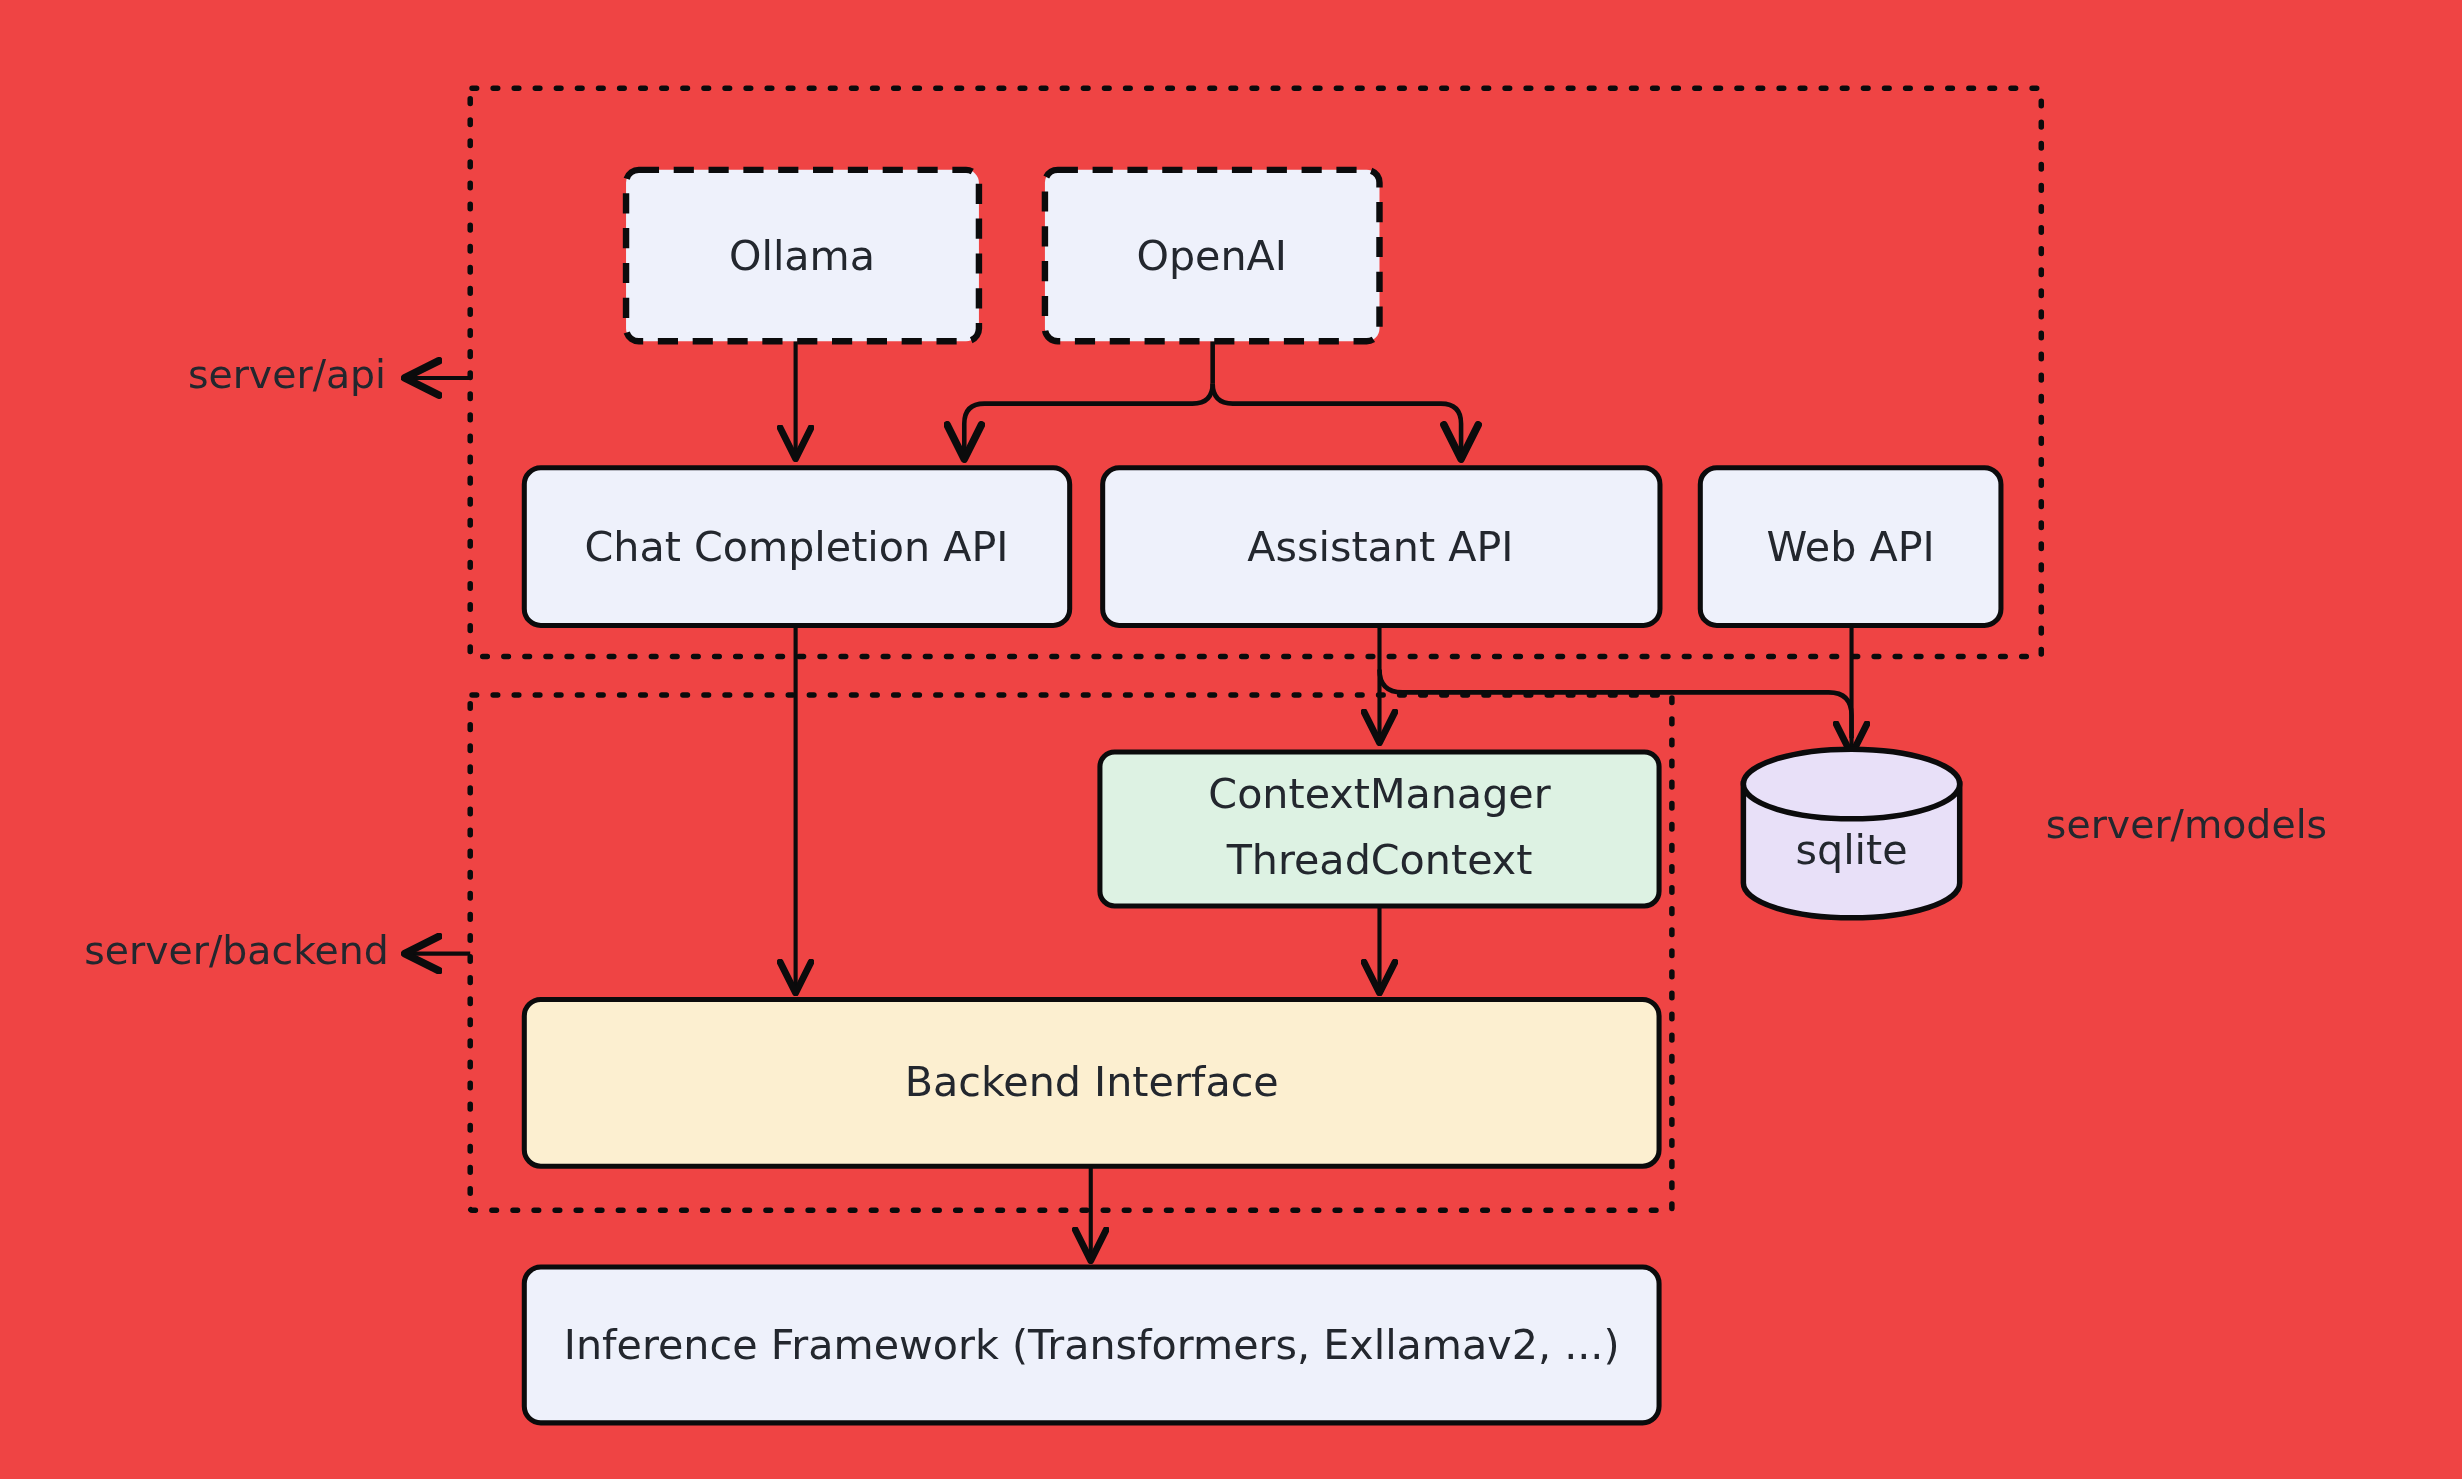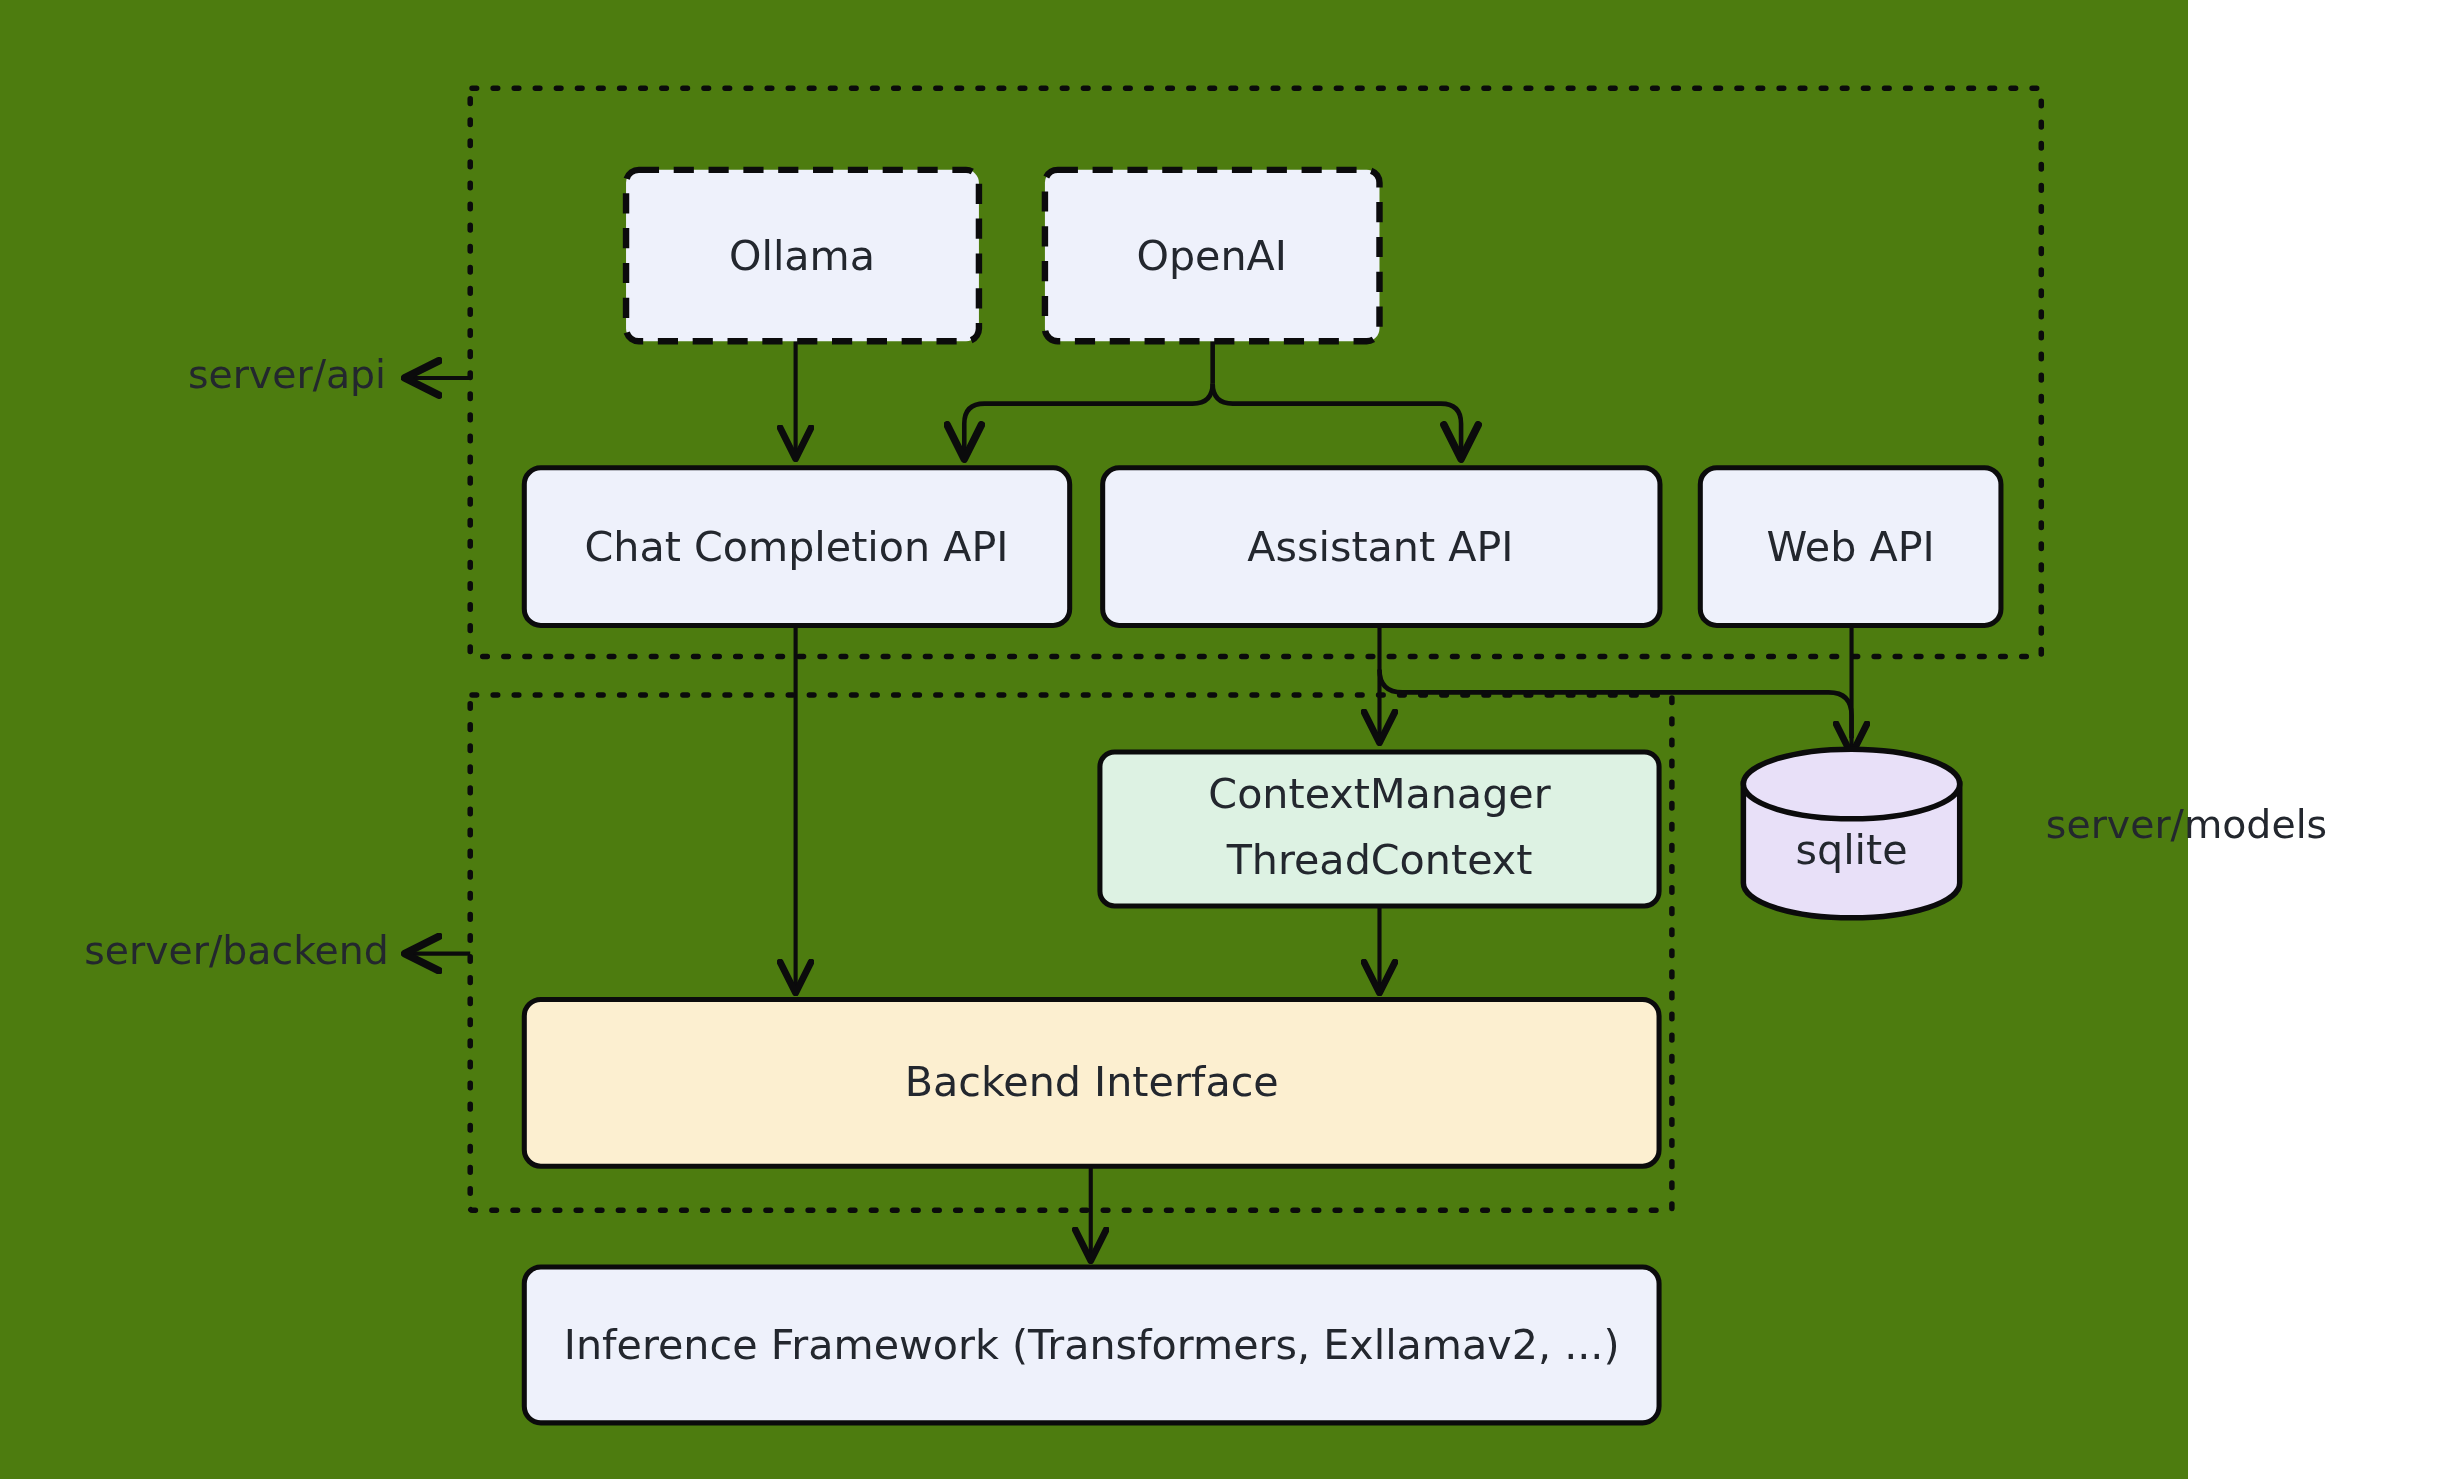--- a/index.html
+++ b/index.html
@@ -8,23 +8,23 @@
     background: #ffffff;
   }
   body {
     width: 2462px;
     height: 1480px;
     font-family: "DejaVu Sans", sans-serif;
     overflow: hidden;
   }
   #stage {
     position: relative;
-    width: 2188px;
+    width: 2462px;
     height: 1480px;
-    background: #4d7c0f;
+    background: #ef4444;
   }
   #diagram-svg {
     position: absolute;
     left: 0;
     top: 0;
     width: 2462px;
     height: 1480px;
     display: block;
   }
   .node-label {

